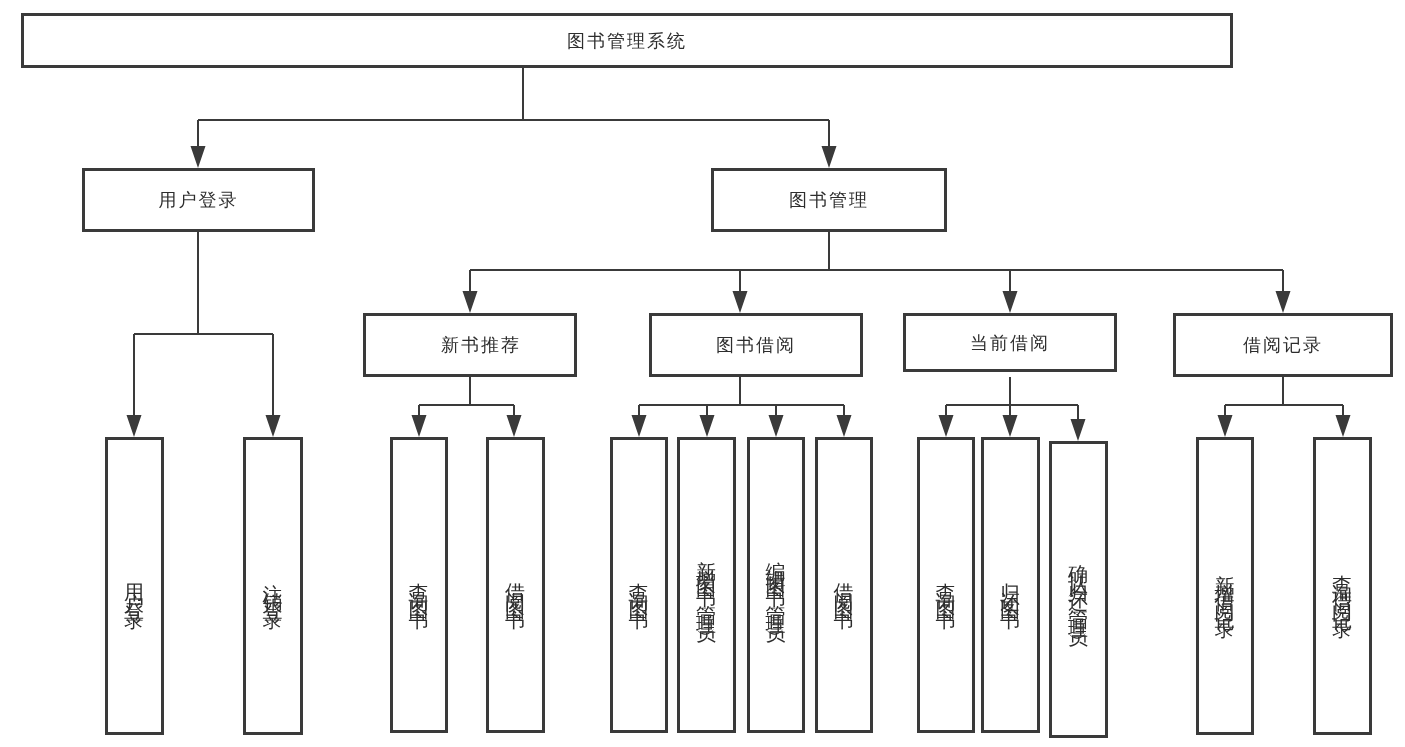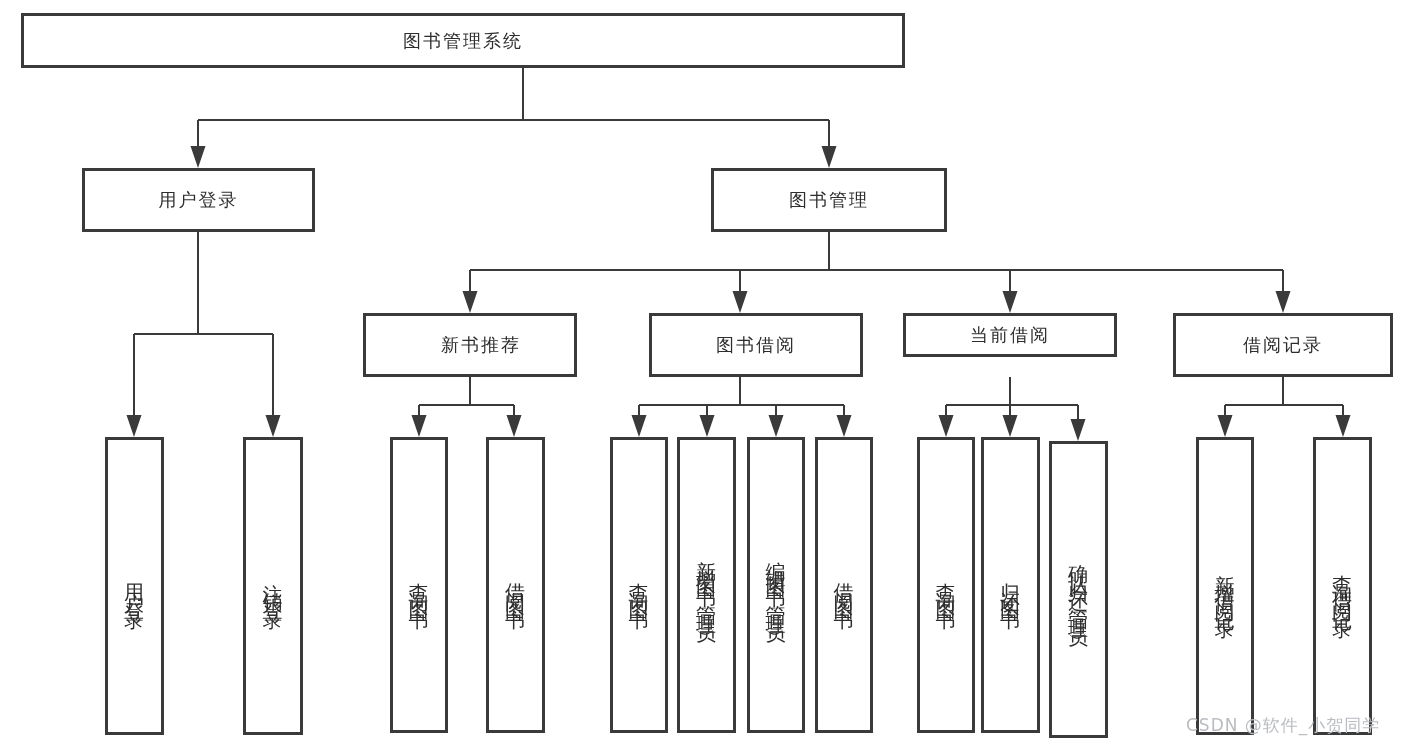--- a/index.html
+++ b/index.html
@@ -72,38 +72,38 @@
       M1010 313 l-7.5 -22 h15 z  M1283 313 l-7.5 -22 h15 z
       M134 437 l-7.5 -22 h15 z   M273 437 l-7.5 -22 h15 z
       M419 437 l-7.5 -22 h15 z   M514 437 l-7.5 -22 h15 z
       M639 437 l-7.5 -22 h15 z   M707 437 l-7.5 -22 h15 z
       M776 437 l-7.5 -22 h15 z   M844 437 l-7.5 -22 h15 z
       M946 437 l-7.5 -22 h15 z   M1010 437 l-7.5 -22 h15 z
       M1078 441 l-7.5 -22 h15 z  M1225 437 l-7.5 -22 h15 z
       M1343 437 l-7.5 -22 h15 z"></path>
   </svg>
 
-  <div class="box hbox" style="left:21px; top:13px; width:884px; height:55px;">
+  <div class="box hbox" style="left:21px; top:13px; width:1212px; height:55px;">
     <span>图书管理系统</span>
   </div>
 
   <div class="box hbox" style="left:82px; top:168px; width:233px; height:64px;">
     <span>用户登录</span>
   </div>
   <div class="box hbox" style="left:711px; top:168px; width:236px; height:64px;justify-content:center;">
     <span>图书管理</span>
   </div>
 
   <div class="box hbox" style="left:363px; top:313px; width:214px; height:64px;padding-left:22px;">
     <span>新书推荐</span>
   </div>
   <div class="box hbox" style="left:633px; top:313px; width:214px; height:64px;margin-left:16px;">
     <span>图书借阅</span>
   </div>
-  <div class="box hbox" style="left:903px; top:313px; width:214px; height:44px;">
+  <div class="box hbox" style="left:903px; top:313px; width:214px; height:59px;">
     <span>当前借阅</span>
   </div>
   <div class="box hbox" style="left:1173px; top:313px; width:220px; height:64px;">
     <span>借阅记录</span>
   </div>
 
   <div class="box vbox" style="left:105px; top:437px; width:59px; height:298px;">
     <span>用户登录</span>
   </div>
   <div class="box vbox" style="left:243px; top:437px; width:60px; height:298px;">
@@ -140,15 +140,14 @@
     <span>确认归还（管理员）</span>
   </div>
 
   <div class="box vbox" style="left:1196px; top:437px; width:58px; height:298px;">
     <span>新增借阅记录</span>
   </div>
   <div class="box vbox" style="left:1313px; top:437px; width:59px; height:298px;">
     <span>查询借阅记录</span>
   </div>
 
-  <div class="watermark">CSDN @软件_小贺同学</div>
 
 </div>
 
 </body></html>

